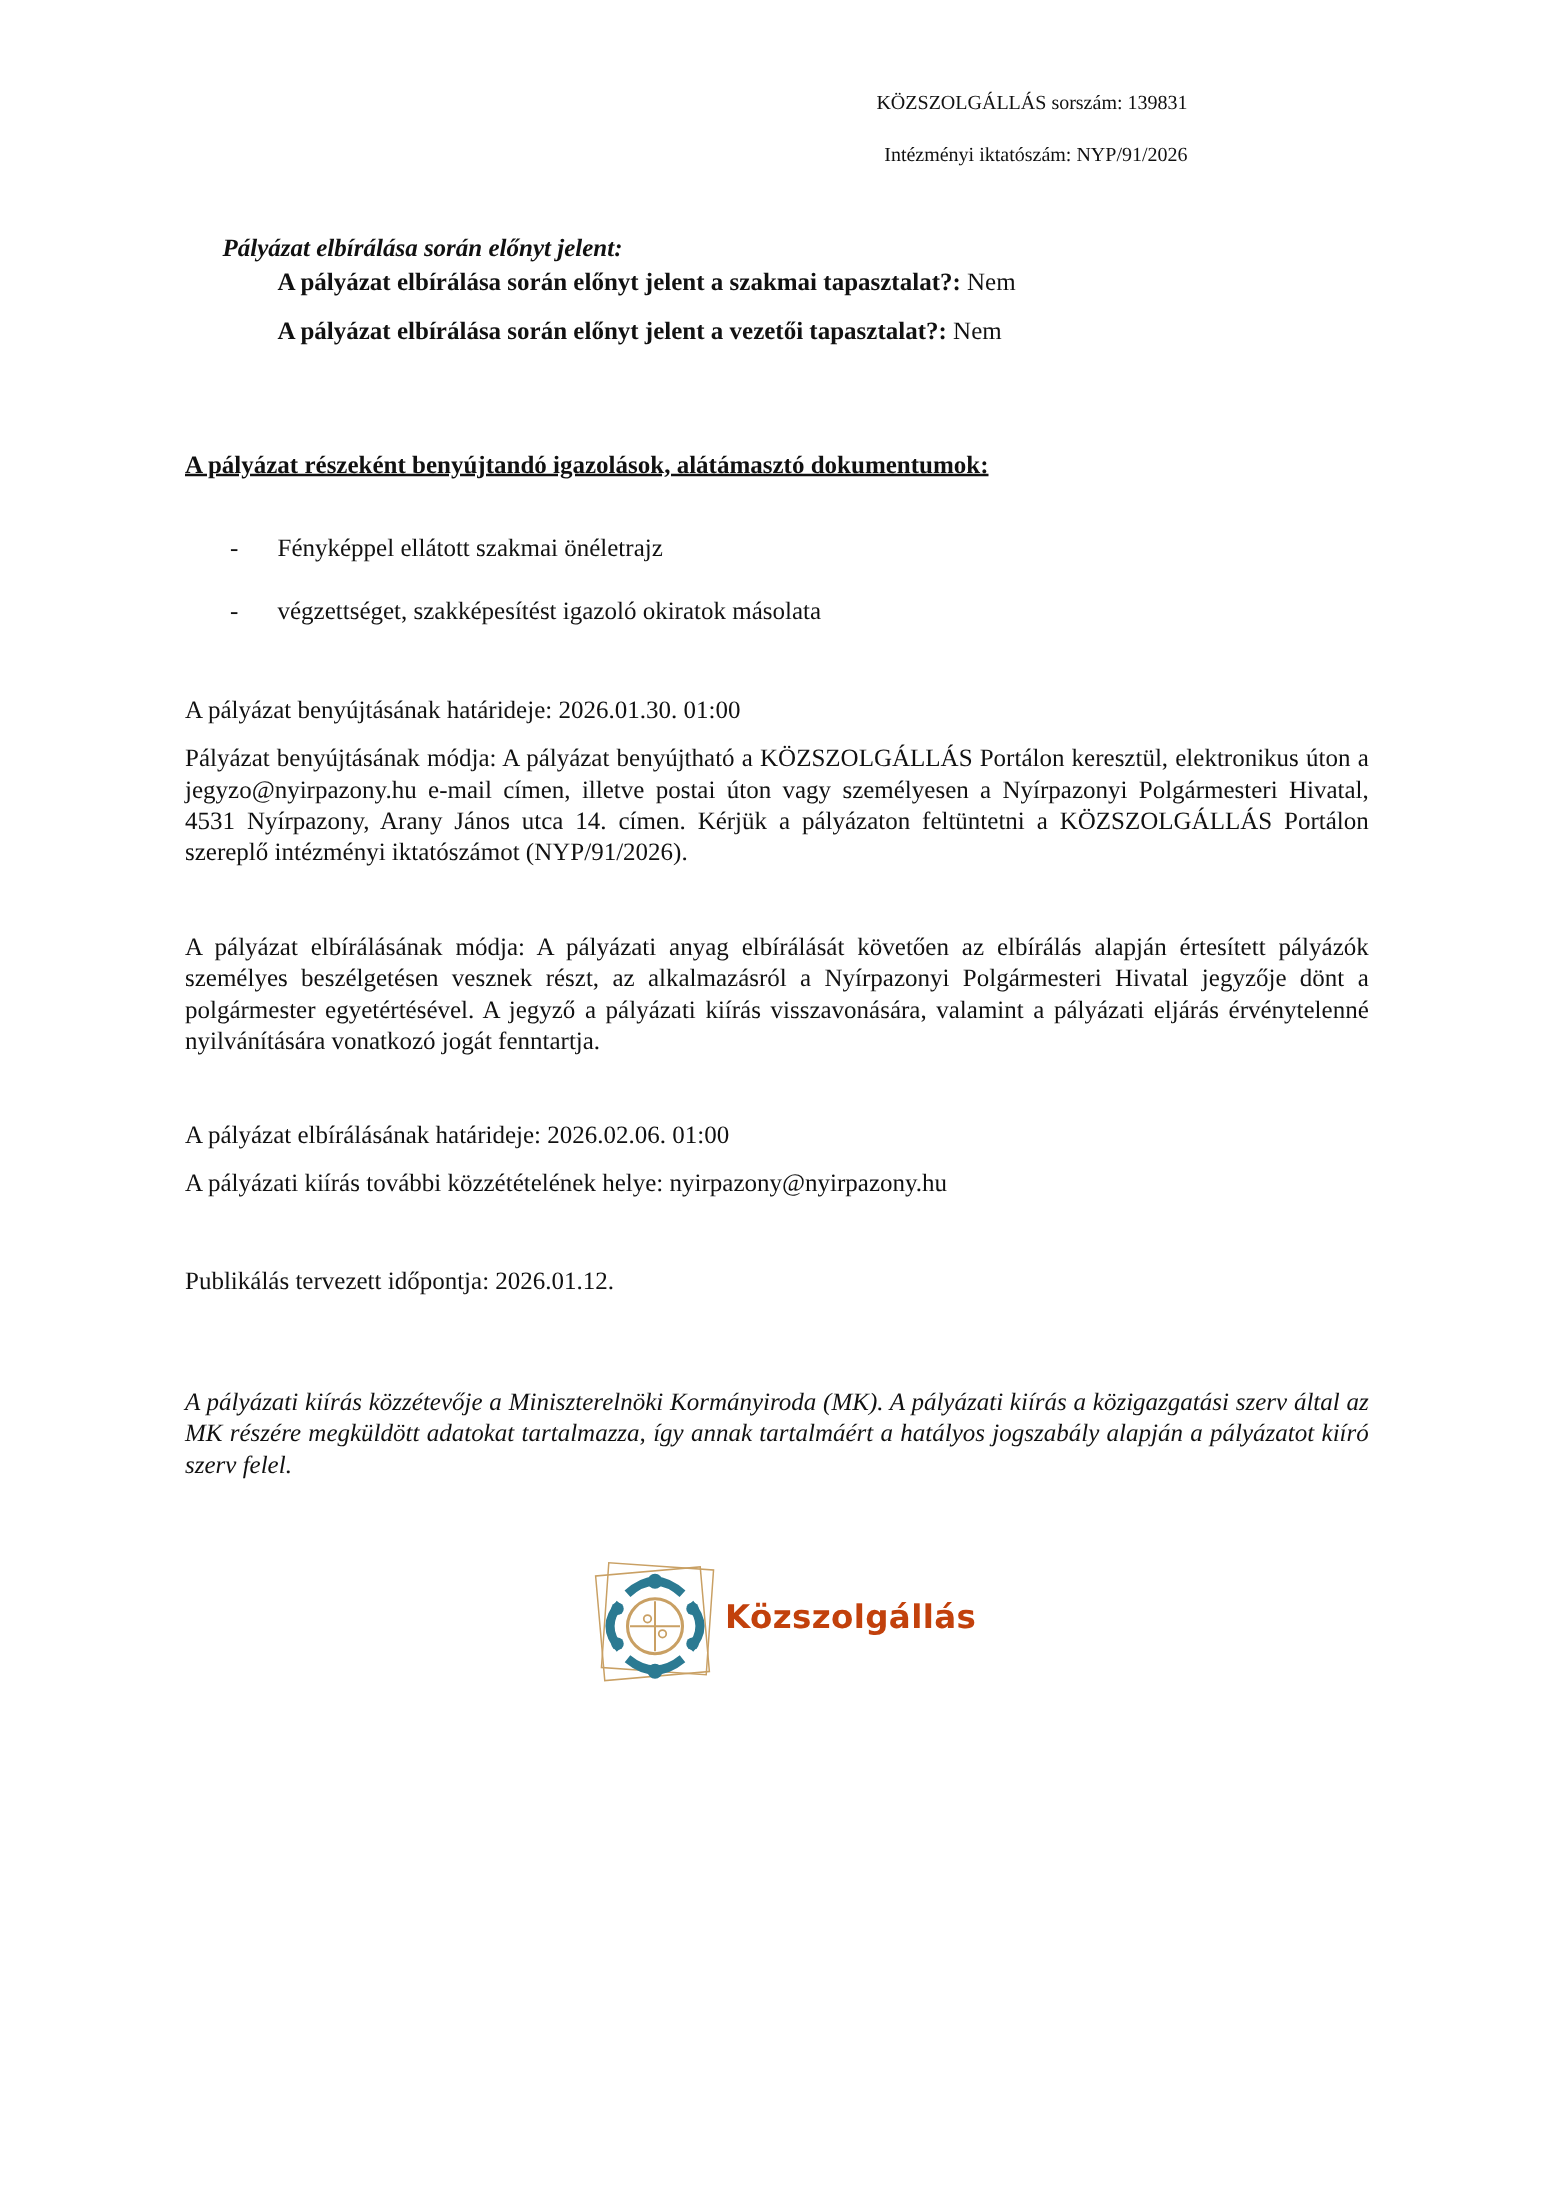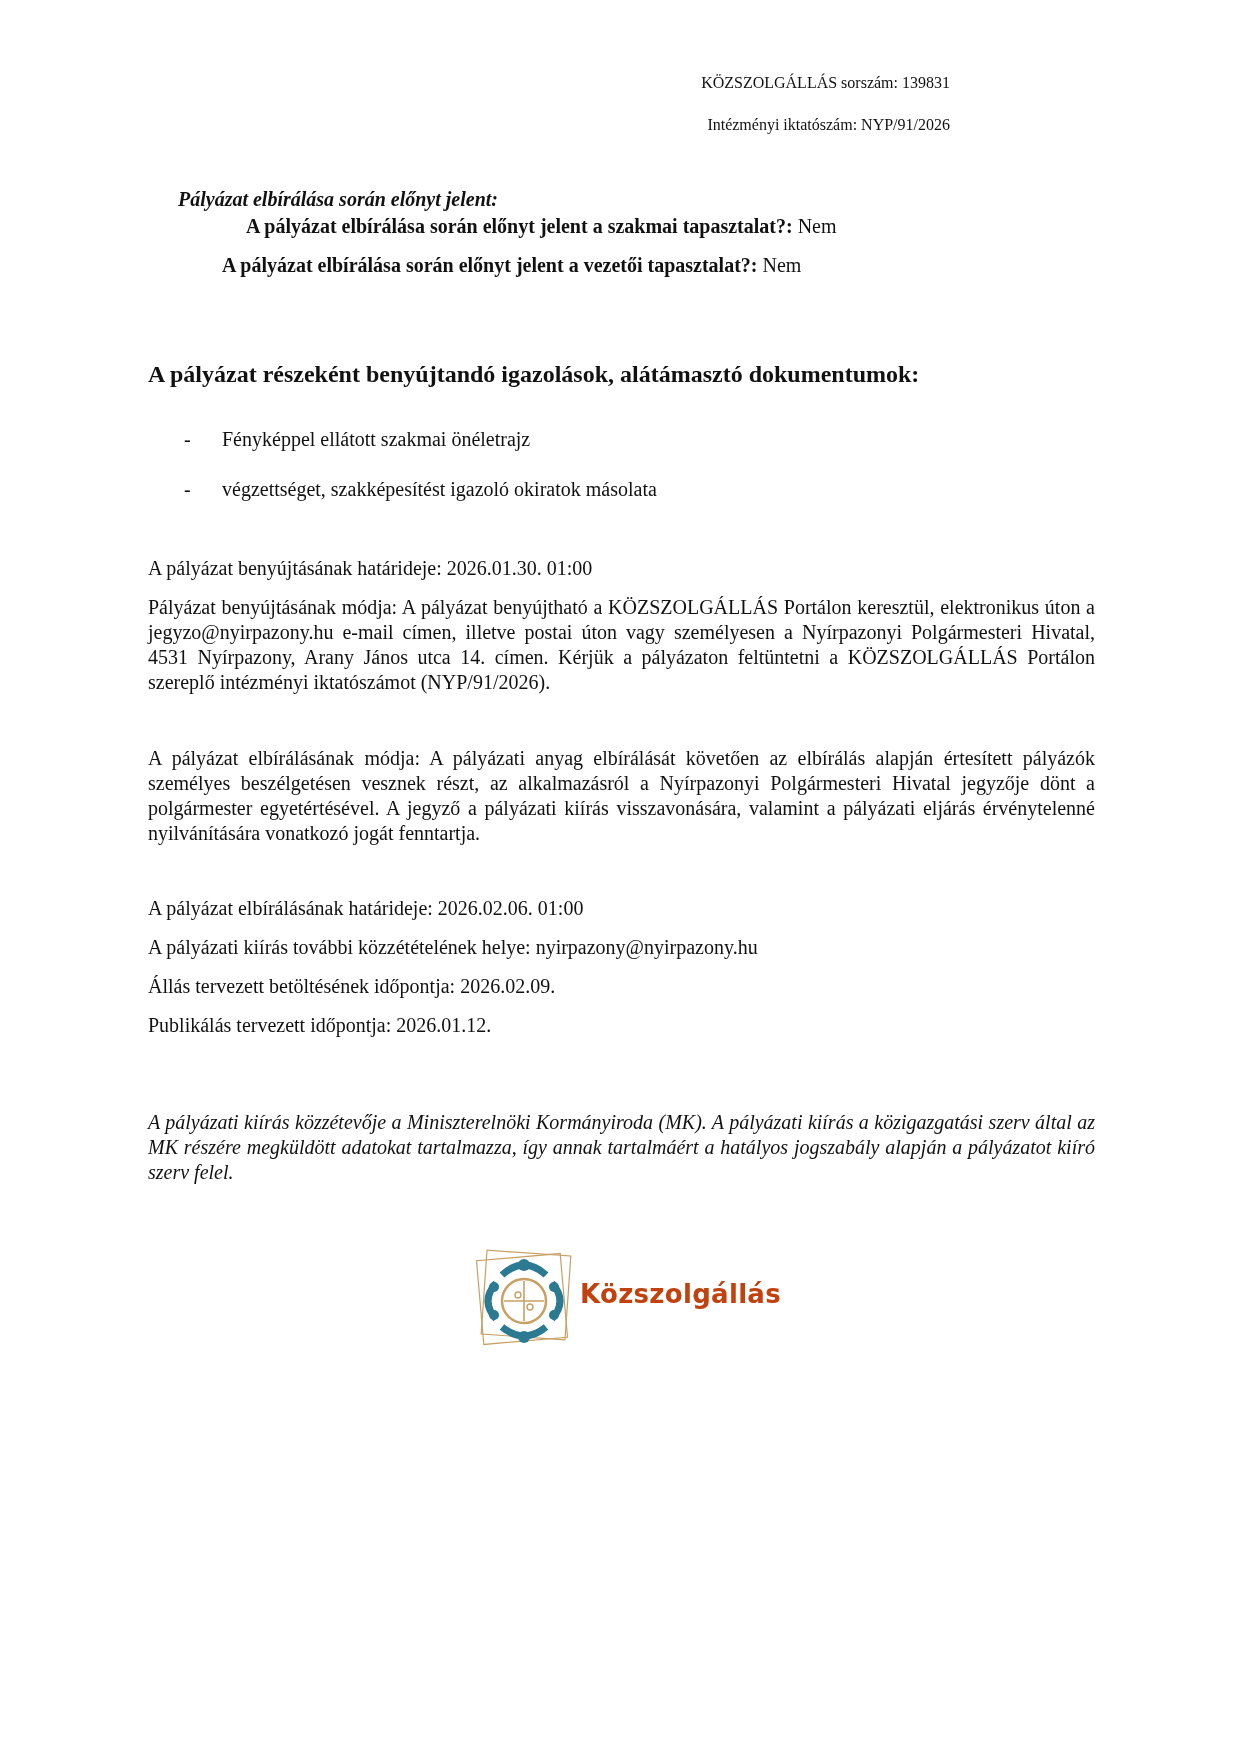--- a/index.html
+++ b/index.html
@@ -5,41 +5,41 @@
   html, body { margin:0; padding:0; background:#ffffff; }
   body { width:1241px; height:1754px; position:relative; overflow:hidden;
          font-family:"Liberation Serif", serif; color:#111; }
   .page { position:absolute; left:0; top:0; width:1090px; height:1754px; }
   .hdr { position:absolute; right:140px; font-size:16px; color:#111; text-align:right; }
   .hdr1 { top:74px; }
   .hdr2 { top:116px; }
   .it-heading { position:absolute; left:178px; top:188px; font-style:italic; font-weight:bold; font-size:20px; }
   .adv { position:absolute; left:222px; font-size:20px; }
   .adv b { font-weight:bold; }
-  .docs-h { position:absolute; left:148px; top:361px; font-weight:bold; font-size:24px; }
+  .docs-h { position:absolute; left:148px; top:361px; font-weight:bold; font-size:20px;text-decoration:underline; }
   .li { position:absolute; left:184px; font-size:20px; }
   .li .dash { display:inline-block; width:38px; }
   .p { position:absolute; left:148px; width:947px; font-size:20px; line-height:25px; text-align:justify; }
   .p b { font-weight:normal; }
   .foot { position:absolute; left:148px; top:1110px; width:947px; font-size:20px; line-height:25px;
           font-style:italic; text-align:justify; }
   .logo { position:absolute; left:472px; top:1245px; width:300px; height:110px; }
   .logo-text { position:absolute; left:108px; top:34px; font-family:"DejaVu Sans", sans-serif;
                font-weight:bold; font-size:26px; color:#c2410c; letter-spacing:0.3px; }
 </style>
 </head>
 <body>
 
 <div class="page">
 
   <div class="hdr hdr1">KÖZSZOLGÁLLÁS sorszám: 139831</div>
   <div class="hdr hdr2">Intézményi iktatószám: NYP/91/2026</div>
 
   <div class="it-heading">Pályázat elbírálása során előnyt jelent:</div>
-  <div class="adv" style="top:215px;margin-left:24px;">
+  <div class="adv" style="top:215px;">
     <b>A pályázat elbírálása során előnyt jelent a szakmai tapasztalat?:</b><span> Nem</span>
   </div>
   <div class="adv" style="top:254px;">
     <b>A pályázat elbírálása során előnyt jelent a vezetői tapasztalat?:</b><span> Nem</span>
   </div>
 
   <div class="docs-h">A pályázat részeként benyújtandó igazolások, alátámasztó dokumentumok:</div>
   <div class="li" style="top:400px;margin-top:28px;">
     <span class="dash">-</span><span>Fényképpel ellátott szakmai önéletrajz</span>
   </div>
@@ -57,23 +57,20 @@
 
   <div class="p" style="top:746px;">
     <b>A pályázat elbírálásának módja:</b><span> A pályázati anyag elbírálását követően az elbírálás alapján értesített pályázók személyes beszélgetésen vesznek részt, az alkalmazásról a Nyírpazonyi Polgármesteri Hivatal jegyzője dönt a polgármester egyetértésével. A jegyző a pályázati kiírás visszavonására, valamint a pályázati eljárás érvénytelenné nyilvánítására vonatkozó jogát fenntartja.</span>
   </div>
 
   <div class="p" style="top:896px;">
     <b>A pályázat elbírálásának határideje:</b><span> 2026.02.06. 01:00</span>
   </div>
   <div class="p" style="top:935px;">
     <b>A pályázati kiírás további közzétételének helye:</b><span> nyirpazony@nyirpazony.hu</span>
-  </div>
-  <div class="p" style="top:974px;">
-    <b>Állás tervezett betöltésének időpontja:</b><span> 2026.02.09.</span>
   </div>
   <div class="p" style="top:1013px;">
     <b>Publikálás tervezett időpontja:</b><span> 2026.01.12.</span>
   </div>
 
   <div class="foot">A pályázati kiírás közzétevője a Miniszterelnöki Kormányiroda (MK). A pályázati kiírás a közigazgatási szerv által az MK részére megküldött adatokat tartalmazza, így annak tartalmáért a hatályos jogszabály alapján a pályázatot kiíró szerv felel.</div>
 
   <div class="logo">
     <svg width="104" height="104" viewBox="0 0 104 104" style="position:absolute;left:0;top:0;">
       <rect x="8" y="12" width="84" height="84" fill="none" stroke="#c9a064" stroke-width="1.2" transform="rotate(-5 50 54)"></rect>

